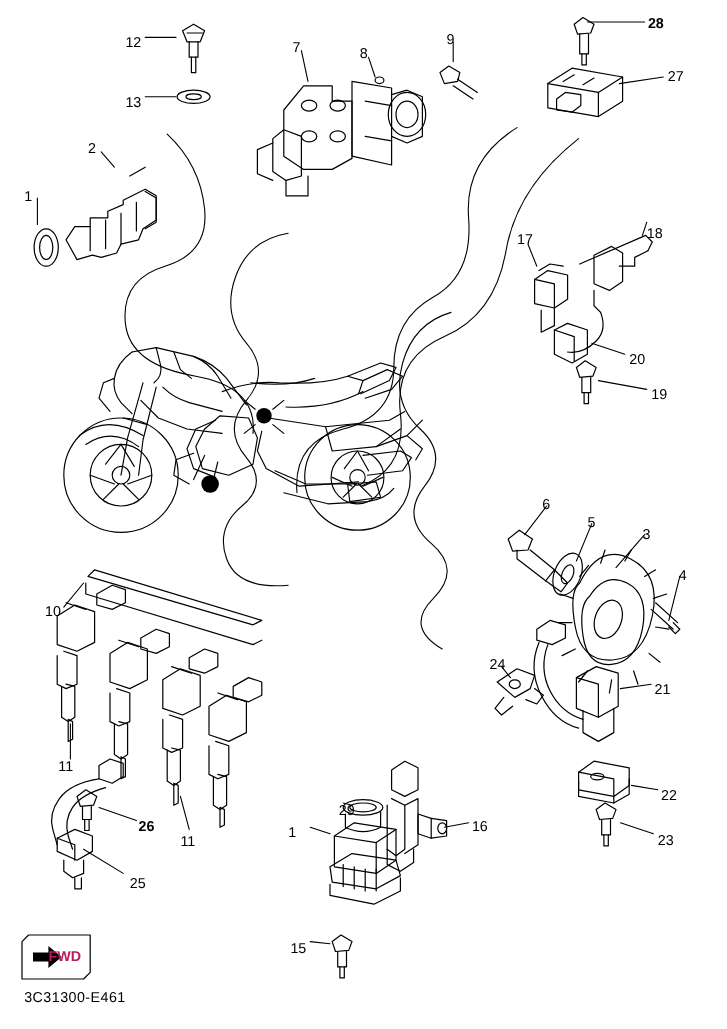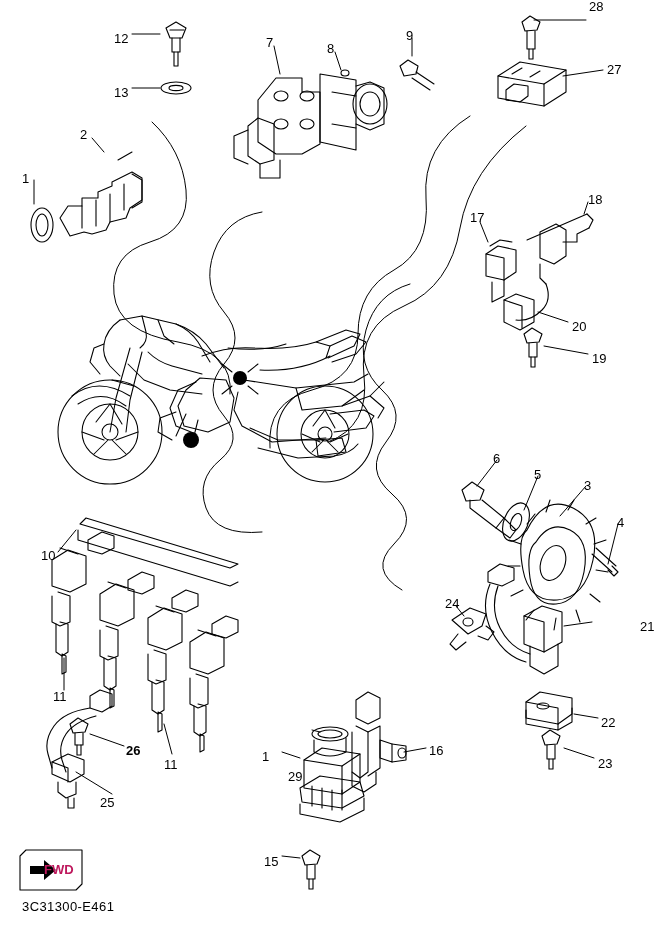--- a/index.html
+++ b/index.html
@@ -397,26 +397,26 @@
       <div class="callout" style="left: 406px; top: 29px;">9</div>
       <div class="callout" style="left: 41px; top: 549px;">10</div>
       <div class="callout" style="left: 53px; top: 690px;">11</div>
       <div class="callout" style="left: 164px; top: 758px;">11</div>
       <div class="callout" style="left: 114px; top: 32px;">12</div>
       <div class="callout" style="left: 114px; top: 86px;">13</div>
       <div class="callout" style="left: 262px; top: 750px;">1</div>
       <div class="callout" style="left: 264px; top: 855px;">15</div>
       <div class="callout" style="left: 429px; top: 744px;">16</div>
       <div class="callout" style="left: 470px; top: 211px;">17</div>
-      <div class="callout" style="left: 588px; top: 193px;">18</div>
+      <div class="callout" style="left: 588px; top: 205px;">18</div>
       <div class="callout" style="left: 592px; top: 352px;">19</div>
       <div class="callout" style="left: 572px; top: 320px;">20</div>
-      <div class="callout" style="left: 595px; top: 620px; margin-left: 45px;">21</div>
+      <div class="callout" style="left: 595px; top: 620px;">21</div>
       <div class="callout" style="left: 601px; top: 716px;">22</div>
       <div class="callout" style="left: 598px; top: 757px;">23</div>
       <div class="callout" style="left: 445px; top: 597px;">24</div>
-      <div class="callout" style="left: 100px; top: 796px;">25</div>
+      <div class="callout" style="left: 118px; top: 796px;">25</div>
       <div class="callout" style="left: 126px; top: 744px; font-weight: bold;">26</div>
       <div class="callout" style="left: 607px; top: 63px;">27</div>
-      <div class="callout" style="left: 589px; top: 0;">28</div>
-      <div class="callout" style="left: 288px; top: 730px; margin-top: 40px;">29</div>
+      <div class="callout" style="left: 589px; top: 14px; font-weight: bold;">28</div>
+      <div class="callout" style="left: 308px; top: 730px;">29</div>
     </div>
 </div>
 
 </body></html>

